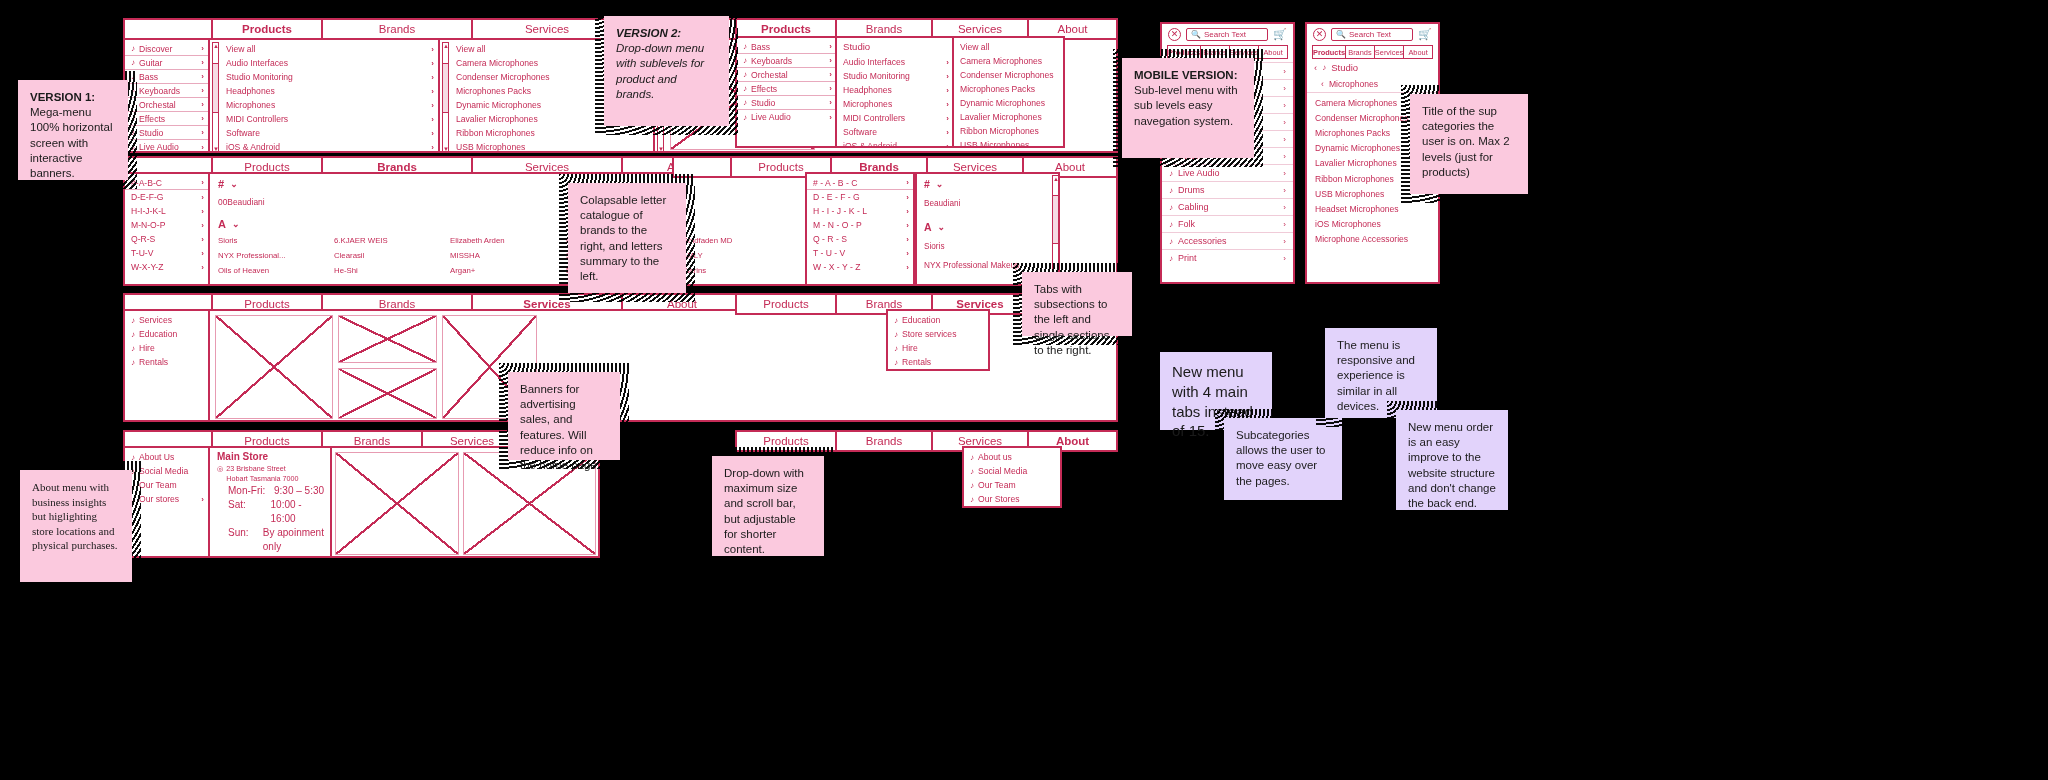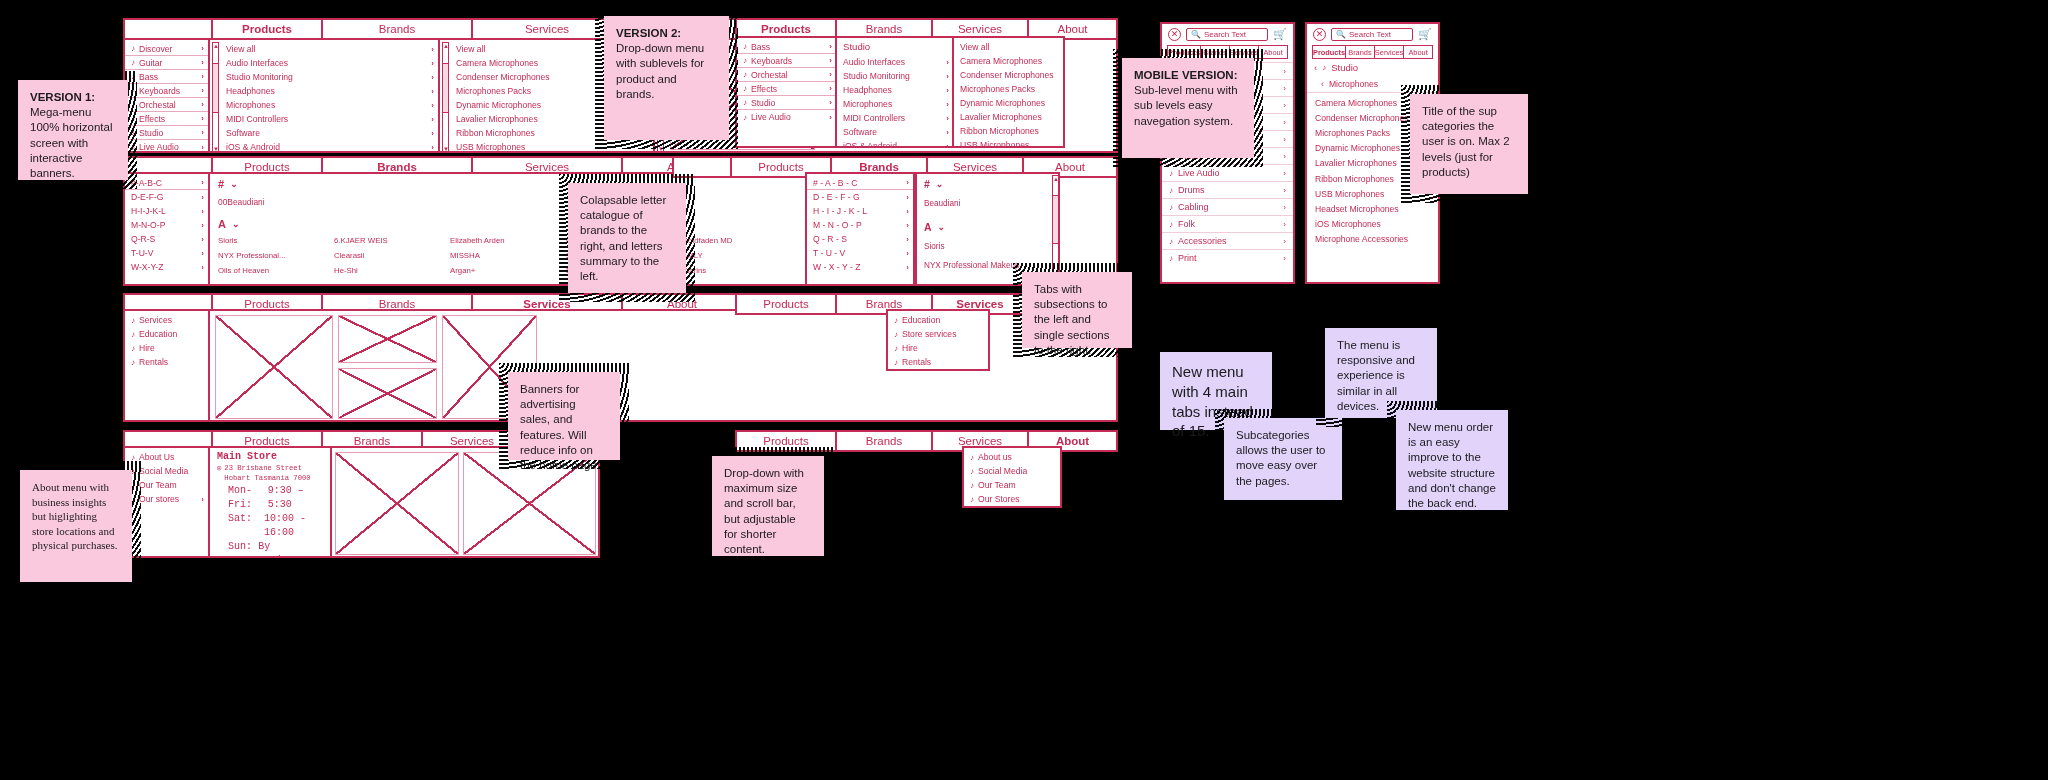--- a/index.html
+++ b/index.html
@@ -430,21 +430,21 @@
           <span class="lbl">Our Team</span>
         </div>
       <div class="mi">
           <span class="note">♪</span>
           <span class="lbl">Our stores</span>
           <span class="chev">›</span>
         </div>
     </div>
   </div>
 
-  <div class="col" style="left:87px; width:118px; padding:2px 5px;font-family:Liberation Mono, monospace;">
+  <div class="col" style="left:87px; width:118px; padding:2px 5px;">
     <div class="store-h">Main Store</div>
     <div class="store-l">
       <span class="pin">◎</span>
       <span>
         <span>23 Brisbane Street</span><br>
         <span>Hobart Tasmania 7000</span>
       </span>
     </div>
     <div class="store-tbl" style="margin-top:1px; padding-left:11px;">
       <div>
@@ -816,21 +816,21 @@
 </div>
 
 <div class="note-wrap" style="left:18px; top:80px; width:110px; height:100px;">
   <div class="sketch"></div>
   <div class="note-box note-pink" style="position:absolute; inset:0; font-size:11.5px;">
     <span class="hd">VERSION 1:</span>
     <span>Mega-menu 100% horizontal screen with interactive banners.</span>
   </div>
 </div>
 
-<div class="note-wrap" style="left:604px; top:16px; width:125px; height:124px;">
+<div class="note-wrap" style="left:604px; top:16px; width:125px; height:110px;font-style:italic;">
   <div class="sketch"></div>
   <div class="note-box note-pink" style="position:absolute; inset:0; font-size:11.5px;">
     <span class="hd">VERSION 2:</span>
     <span>Drop-down menu with sublevels for product and brands.</span>
   </div>
 </div>
 
 <div class="note-wrap" style="left:1122px; top:58px; width:132px; height:100px;">
   <div class="sketch"></div>
   <div class="note-box note-pink" style="position:absolute; inset:0; font-size:11.5px;">
@@ -839,21 +839,21 @@
   </div>
 </div>
 
 <div class="note-wrap" style="left:568px; top:183px; width:118px; height:110px;">
   <div class="sketch"></div>
   <div class="note-box note-pink" style="position:absolute; inset:0; font-size:11.5px;">
     <span>Colapsable letter catalogue of brands to the right, and letters summary  to the left.</span>
   </div>
 </div>
 
-<div class="note-wrap" style="left:1022px; top:272px; width:110px; height:76px;border-radius:10px;">
+<div class="note-wrap" style="left:1022px; top:272px; width:110px; height:64px;border-radius:10px;">
   <div class="sketch"></div>
   <div class="note-box note-pink" style="position:absolute; inset:0; font-size:11.5px;">
     <span>Tabs with subsections to the left and single sections to the right.</span>
   </div>
 </div>
 
 <div class="note-wrap" style="left:1410px; top:94px; width:118px; height:100px;">
   <div class="sketch"></div>
   <div class="note-box note-pink" style="position:absolute; inset:0; font-size:11.5px;">
     <span>Title of the sup categories the user is on. Max 2 levels (just for products)</span>

